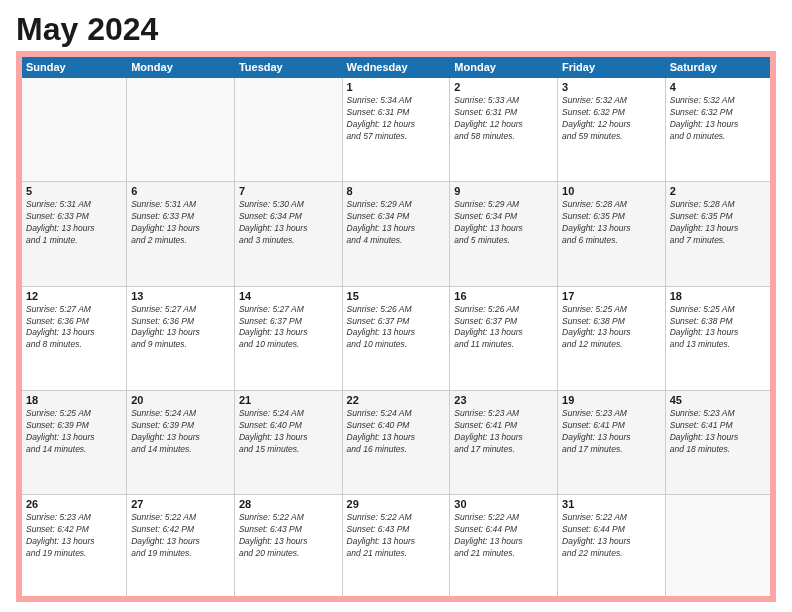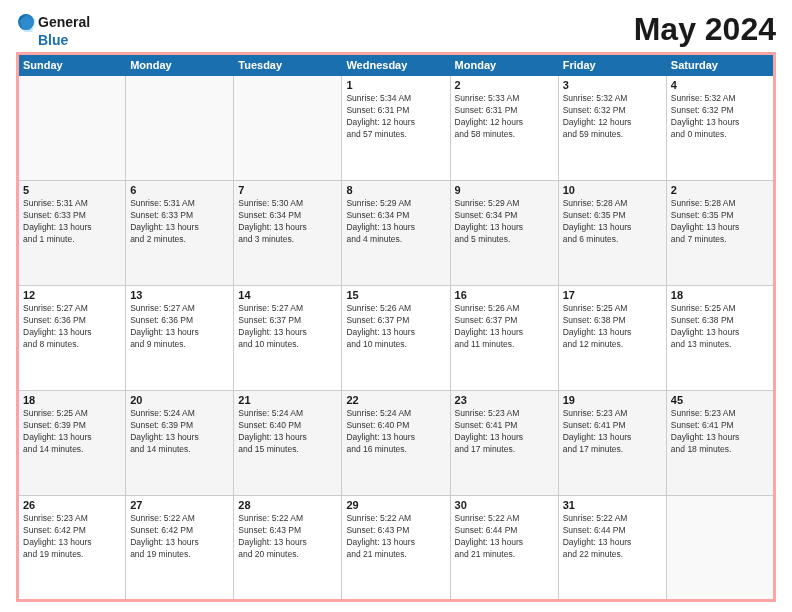--- a/index.html
+++ b/index.html
@@ -42,21 +42,21 @@
       color: #1a1a1a;
       line-height: 1.1;
     }
     .title-block h2 {
       font-size: 13px;
       font-weight: normal;
       color: #333;
     }
     .calendar {
       flex: 1;
-      border: 3px solid #fca5a5;
+      border: 6px solid #fca5a5;
       border-collapse: collapse;
       width: 100%;
       table-layout: fixed;
     }
     .calendar thead tr th {
       background-color: #1a6faf;
       color: #fff;
       font-size: 11px;
       font-weight: bold;
       padding: 4px 4px;
@@ -79,41 +79,31 @@
       font-size: 11px;
       font-weight: bold;
       color: #1a1a1a;
       display: block;
       margin-bottom: 2px;
     }
     .day-info {
       font-size: 8.5px;
       color: #333;
       line-height: 1.4;
+      font-style: italic;
     }
     .empty-cell {
       background: #f9f9f9 !important;
     }
   </style>
 </head>
 <body>
 
 <div class="page">
   <div class="header">
-    <div class="logo">
-      <div class="logo-row">
-        <svg width="20" height="20" viewBox="0 0 20 20">
-          <circle cx="10" cy="10" r="8" fill="#1a6faf"></circle>
-          <polygon points="10,4 18,10 14,18 6,18 2,10" fill="#2a8ad4" opacity="0.5"></polygon>
-          <polygon points="12,2 20,8 16,20 8,20 4,8" fill="#4ab0f0" opacity="0.3"></polygon>
-        </svg>
-        <span style="font-size:14px;font-weight:bold;color:#1a1a1a;">General</span>
-      </div>
-      <span style="font-size:14px;font-weight:bold;color:#1a6faf;margin-left:22px;">Blue</span>
-    </div>
     <div class="title-block">
       <h1>May 2024</h1>
     </div>
   </div>
 
   <table class="calendar">
     <thead>
       <tr>
         <th>Sunday</th>
         <th>Monday</th>

